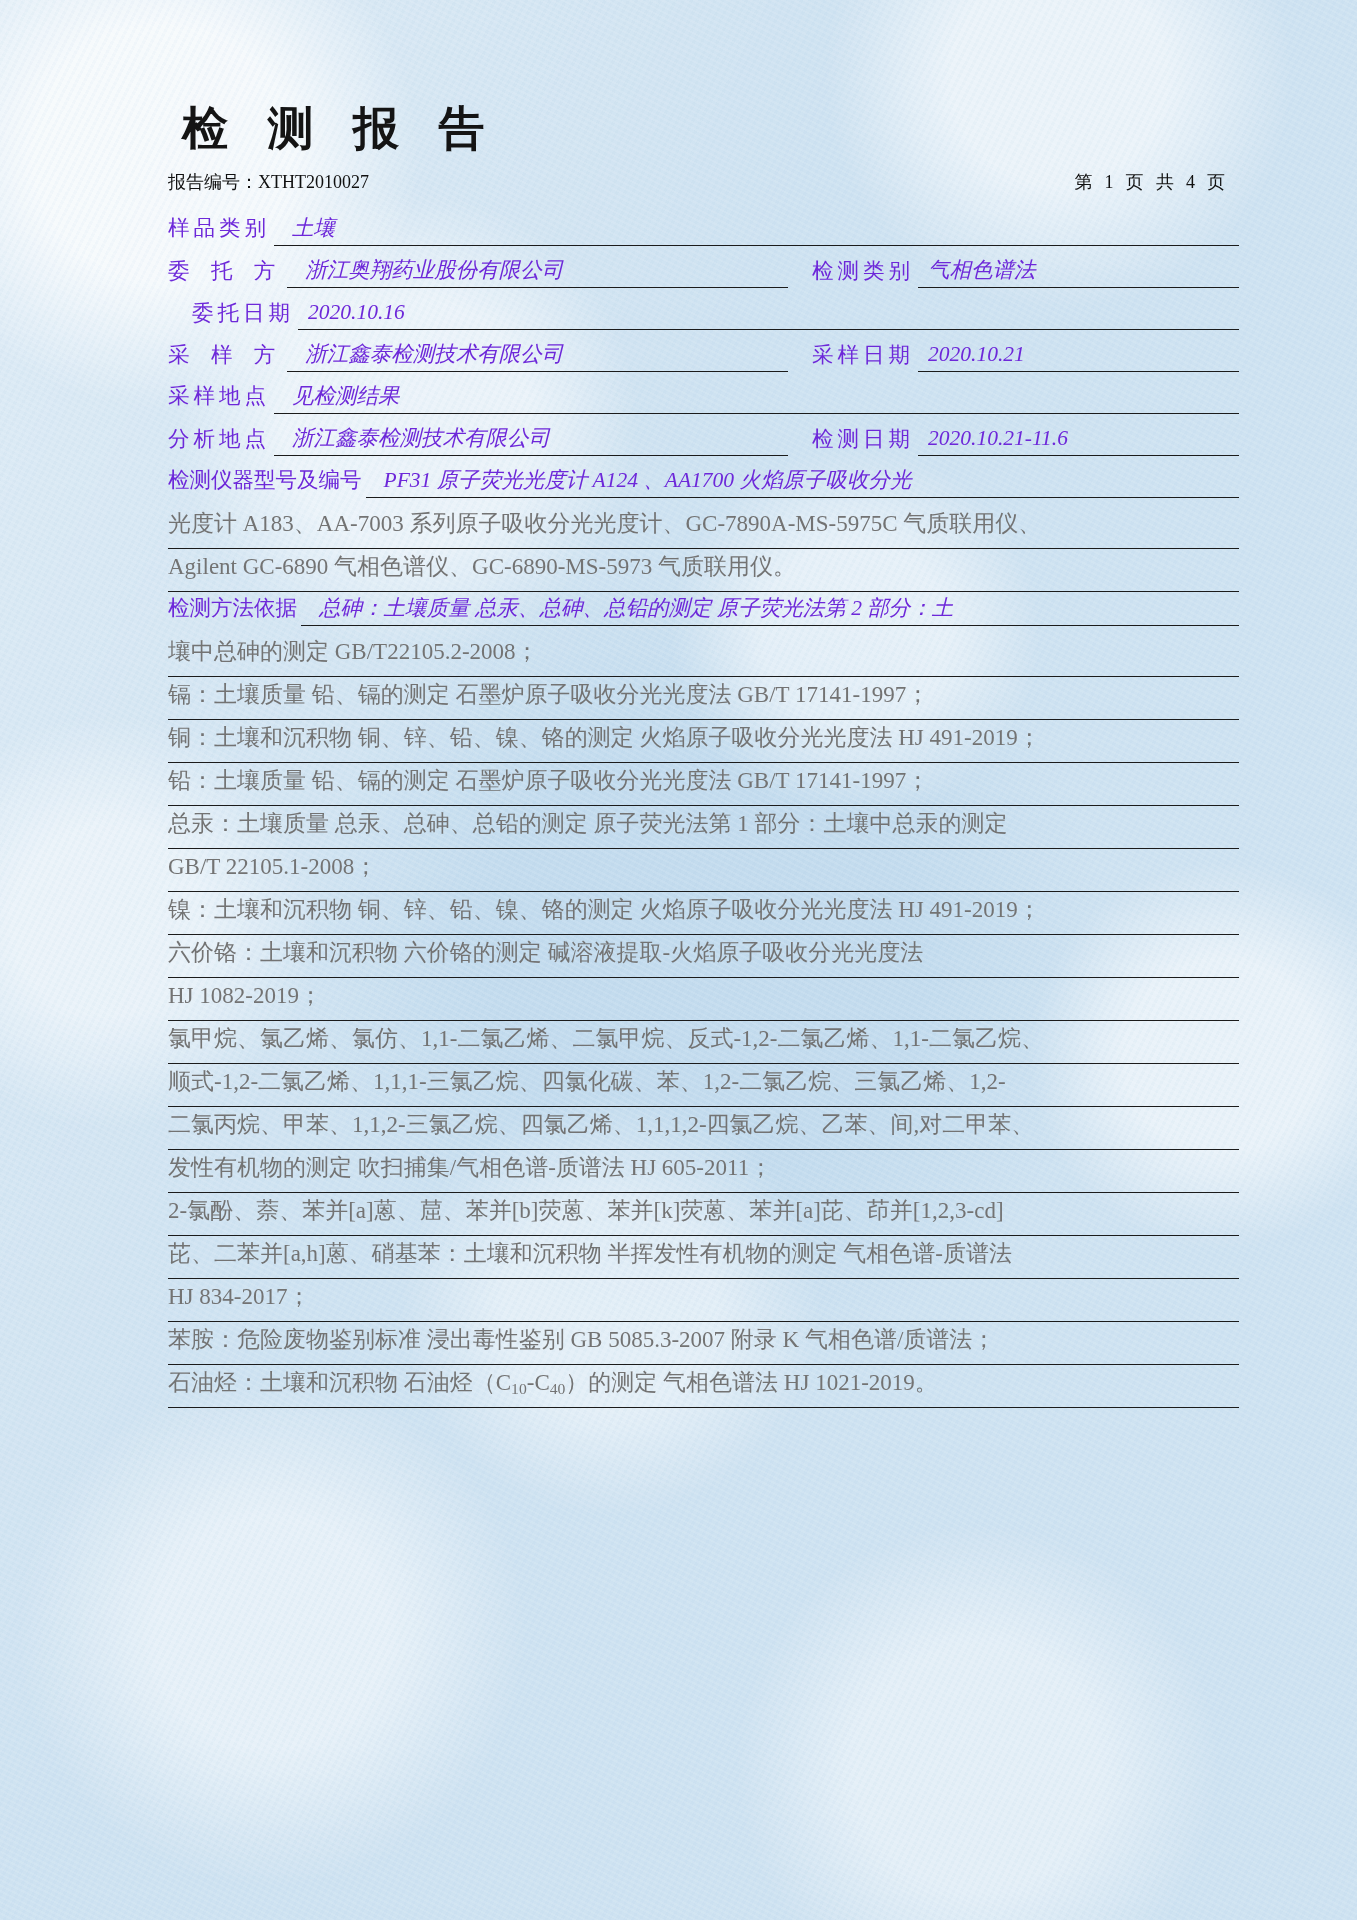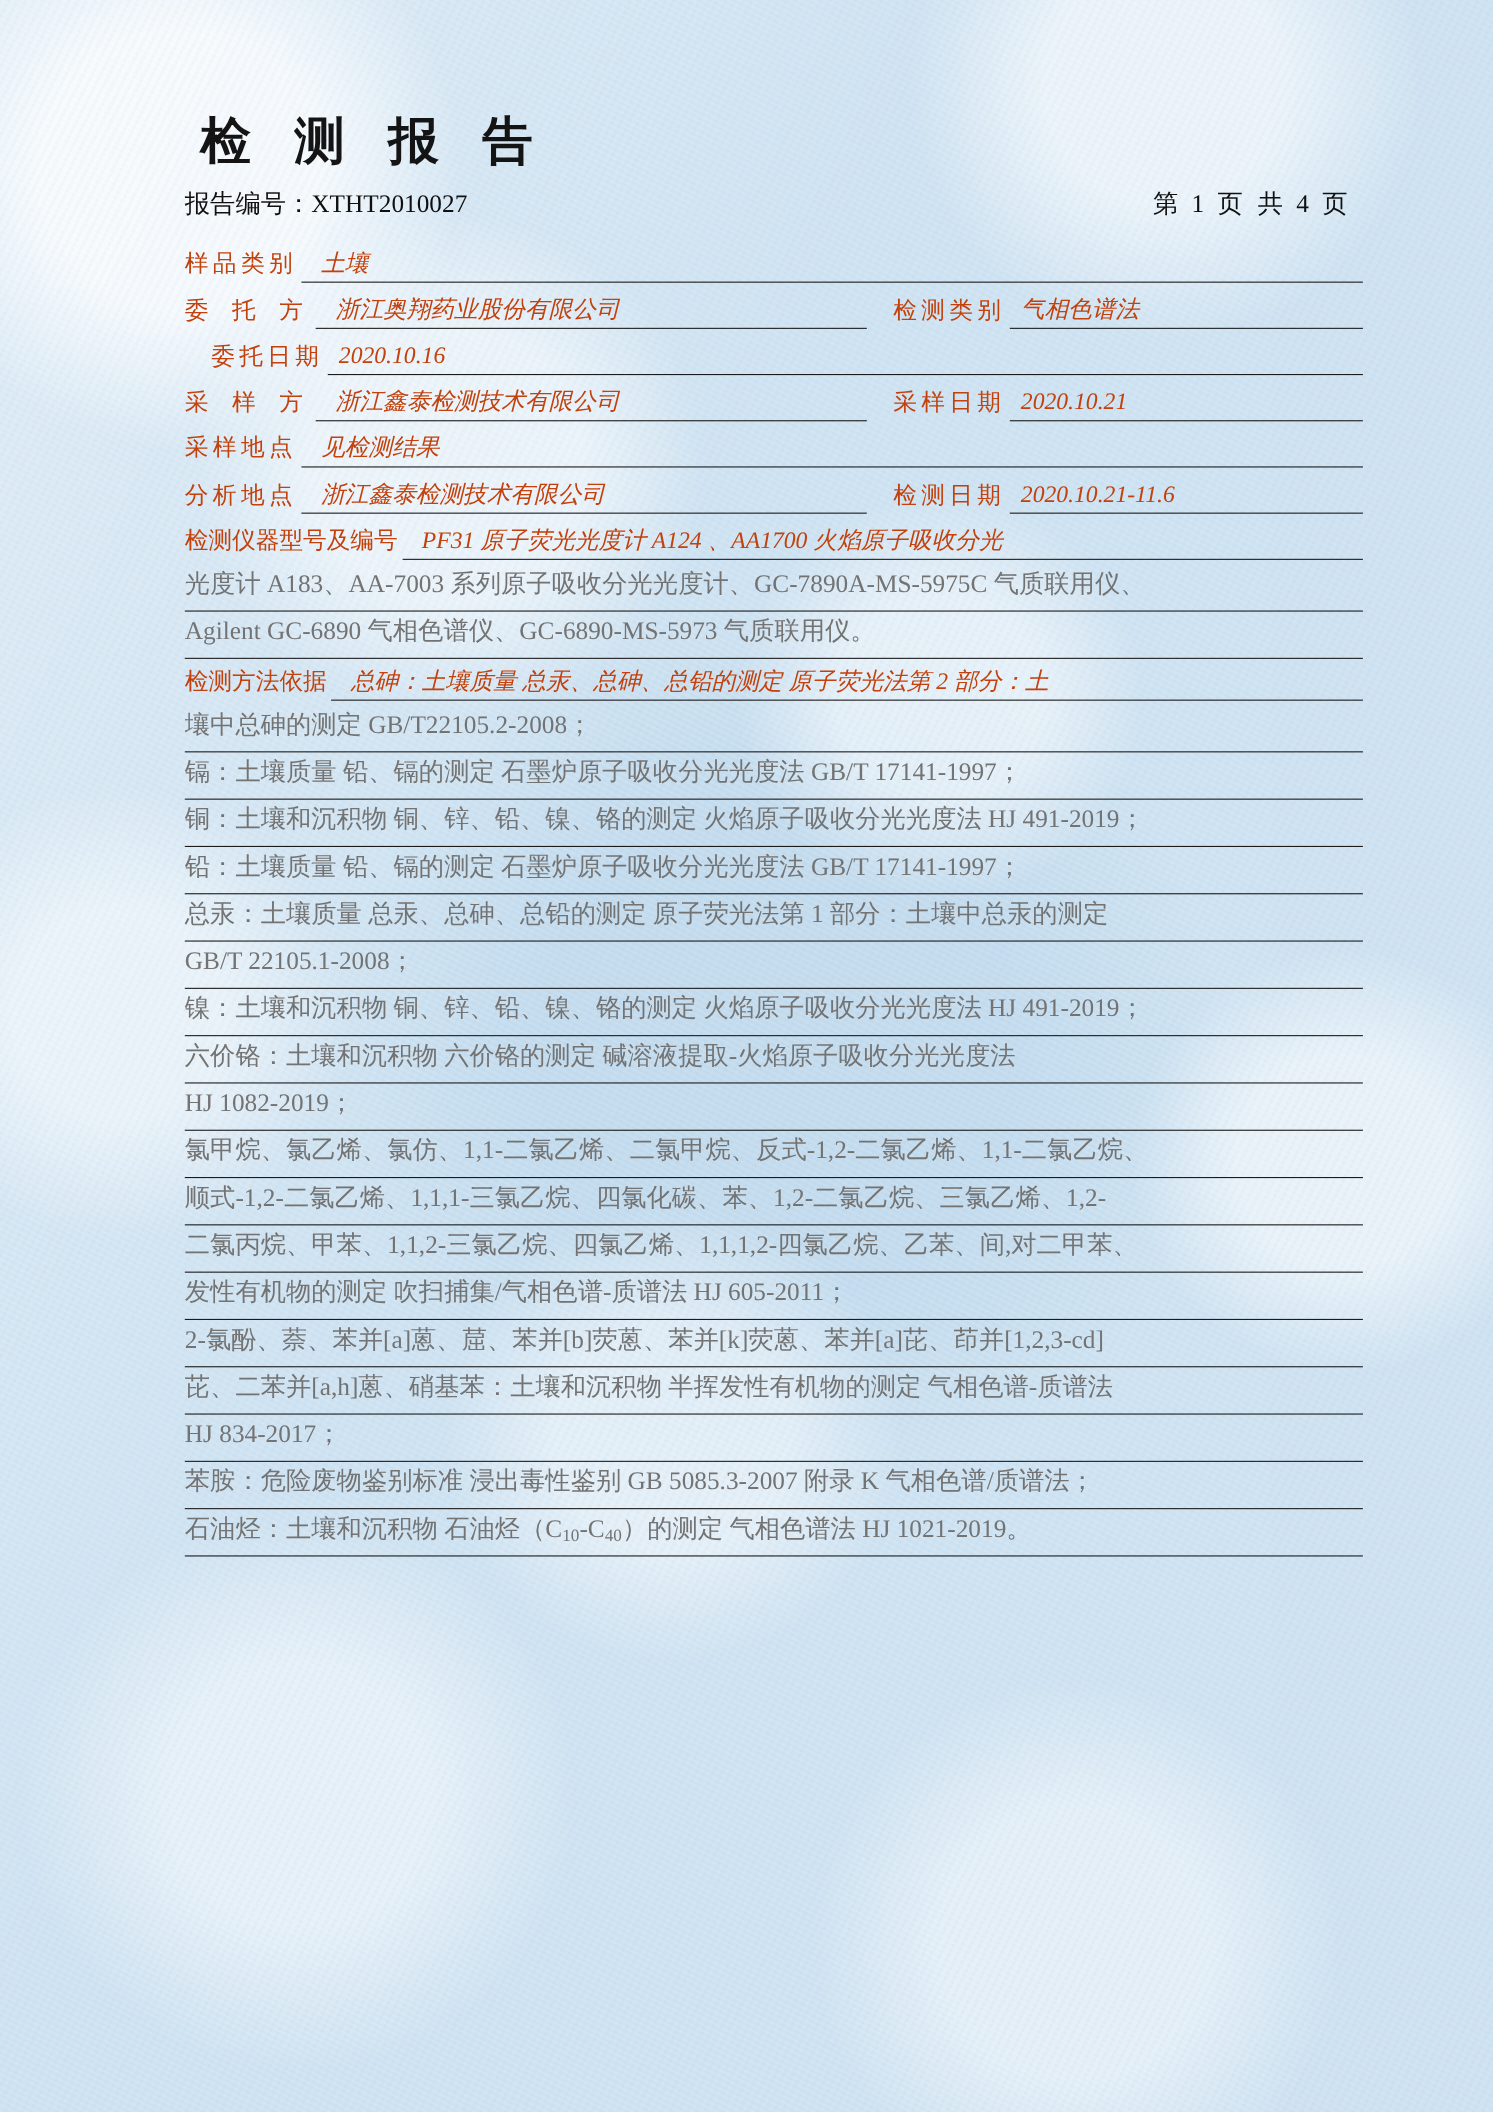--- a/index.html
+++ b/index.html
@@ -59,21 +59,21 @@
     color: #141414;
     margin: 28px 0 10px 0;
     font-family: "Liberation Serif", serif;
     text-indent: 14px;
   }
   .rep-row {
     display: flex;
     align-items: baseline;
     justify-content: space-between;
     margin-top: 6px;
-    font-size: 23px;
+    font-size: 18px;
     color: #101010;
   }
   .rep-no {
     white-space: nowrap;
   }
   .rep-no .val {
     font-family: "Liberation Serif", serif;
   }
   .pager {
     white-space: nowrap;
@@ -83,24 +83,24 @@
   .pager .num {
     padding: 0 8px;
   }
 
   
   .lines {
     margin-top: 22px;
   }
   .line {
     display: flex;
-    align-items: center;
+    align-items: flex-start;
     font-size: 21.5px;
     line-height: 1.18;
-    color: #c2410c;
+    color: #6d28d9;
     height: 38px;
     margin-bottom: 4px;
     white-space: nowrap;
   }
   .lbl {
     flex: 0 0 auto;
     padding-right: 4px;
     padding-bottom: 4px;
   }
   .lbl.sp3 { letter-spacing: 8px; }

